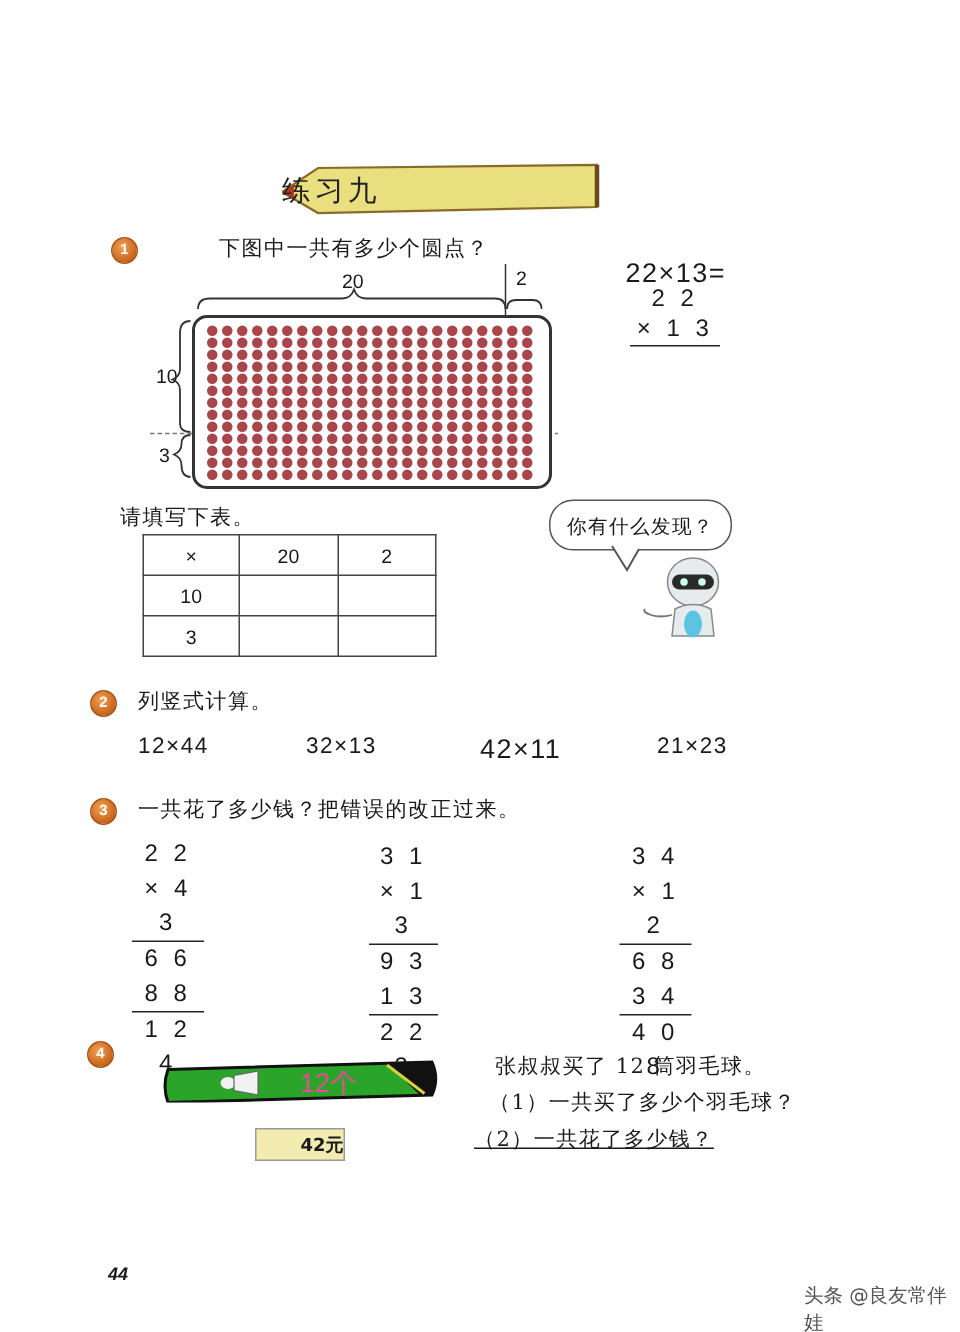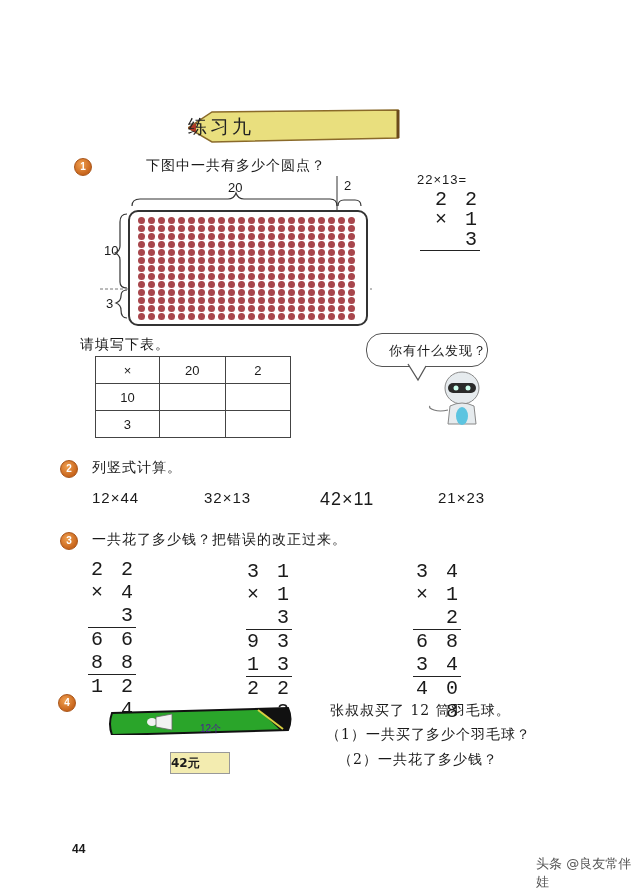--- a/index.html
+++ b/index.html
@@ -22,28 +22,28 @@
   
   .grid-box { left:128px; top:210px; width:236px; height:112px; border:2px solid #333; border-radius:10px; background:#fff; }
   .dots { position:absolute; left:6px; top:4px; display:grid; grid-template-columns:repeat(22, 10px); grid-auto-rows:8px; column-gap:0px; row-gap:0px; }
   .dot { width:7px; height:7px; border-radius:50%; background:#a8464c; margin:0.5px 1.5px; }
 
   
   table.fill { border-collapse:collapse; font-family:"Liberation Sans", sans-serif; font-size:13px; }
   table.fill td { border:1.5px solid #444; text-align:center; height:24px; }
 
   
-  .vcalc { font-family:Liberation Mono, monospace; font-size:20px; letter-spacing:3px; text-align:right; line-height:23px; }
+  .vcalc { font-family:Liberation Sans, sans-serif; font-size:16px; letter-spacing:3px; text-align:center; line-height:23px; }
   .vline { border-top:1.5px solid #222; }
 
   .speech { left:366px; top:333px; width:120px; height:32px; border:1.5px solid #555; border-radius:16px; background:#fff; }
-  .speech-text { position:absolute; left:0; width:100%; top:8px; text-align:right; font-family:Liberation Sans, sans-serif; font-size:13px; letter-spacing:1px; }
+  .speech-text { position:absolute; left:0; width:100%; top:8px; text-align:center; font-family:Liberation Sans, sans-serif; font-size:13px; letter-spacing:1px; }
 
   .tube { left:108px; top:705px; width:185px; height:30px; }
-  .price { left:170px; top:752px; width:58px; height:20px; background:#f3ecb0; border:1px solid #999; font-family:"DejaVu Sans", sans-serif; font-size:12px; font-weight:bold; text-align:left; line-height:20px; }
+  .price { left:170px; top:752px; width:58px; height:20px; background:#f3ecb0; border:1px solid #999; font-family:"DejaVu Sans", sans-serif; font-size:12px; font-weight:bold; text-align:right; line-height:20px; }
 </style>
 </head>
 <body>
 
 <div class="abs banner">
   <svg width="212" height="36">
     <polygon points="0,20 24,4 210,2 210,30 24,34" fill="#e9df7e" stroke="#8a6a2a" stroke-width="1.5"></polygon>
     <polygon points="0,20 8,15 8,25" fill="#b03a28"></polygon>
     <line x1="210" y1="2" x2="210" y2="30" stroke="#6b4a1a" stroke-width="3"></line>
   </svg>
@@ -357,21 +357,21 @@
       <div class="dot"></div>
       <div class="dot"></div>
       <div class="dot"></div>
       <div class="dot"></div>
       <div class="dot"></div>
       <div class="dot"></div>
       <div class="dot"></div>
     </div>
 </div>
 
-<div class="abs num" style="left:417px; top:172px; font-size:13px; letter-spacing:1px;">22×13=</div>
+<div class="abs num" style="left:417px; top:172px; font-size:18px; letter-spacing:1px;">22×13=</div>
 <div class="abs vcalc" style="left:420px; top:190px; width:60px; line-height:20px;">
   <div>2 2</div>
   <div>× 1 3</div>
   <div class="vline"></div>
 </div>
 
 <div class="abs cjk" style="left:80px; top:336px;">请填写下表。</div>
 <table class="fill abs" style="left:95px; top:356px; width:196px;">
   <tbody>
       <tr>
@@ -446,22 +446,22 @@
 
 <div class="abs badge" style="left:58px; top:694px;">4</div>
 <div class="abs tube">
   <svg width="185" height="30" style="position:absolute;left:0;top:0;">
     <path d="M4,8 L180,3 Q185,14 180,25 L4,30 Q0,19 4,8 Z" fill="#2aa52a" stroke="#111" stroke-width="2"></path>
     <path d="M150,4 L180,3 Q185,14 180,25 L172,25 Z" fill="#111"></path>
     <line x1="150" y1="5" x2="175" y2="24" stroke="#d8d040" stroke-width="2"></line>
     <ellipse cx="44" cy="17" rx="5" ry="4" fill="#f2f2f2"></ellipse>
     <path d="M48,12 L64,9 L64,25 L48,22 Z" fill="#f2f2f2" stroke="#666" stroke-width="0.8"></path>
   </svg>
-  <div style="position:absolute; left:92px; top:17px; color:#4c1d95; font-family:'Liberation Sans', sans-serif; font-size:10px;">12个</div>
+  <div style="position:absolute; left:92px; top:5px; color:#ec4899; font-family:'Liberation Sans', sans-serif; font-size:18px;">12个</div>
 </div>
 <div class="abs price">42元</div>
 
 <div class="abs cjk" style="left:330px; top:702px;text-align:center;">张叔叔买了 12 筒羽毛球。</div>
 <div class="abs cjk" style="left:326px; top:726px;">（1）一共买了多少个羽毛球？</div>
-<div class="abs cjk" style="left:338px; top:751px;">（2）一共花了多少钱？</div>
-
-<div class="abs num" style="left:72px; top:842px; font-size:12px; font-weight:bold;">44</div>
+<div class="abs cjk" style="left:316px; top:751px;text-decoration:underline;">（2）一共花了多少钱？</div>
+
+<div class="abs num" style="left:72px; top:842px; font-size:12px; font-weight:bold;font-style:italic;">44</div>
 <div class="abs" style="left:536px; top:855px; font-size:13px; color:#555;">头条 @良友常伴娃</div>
 
 </body></html>

